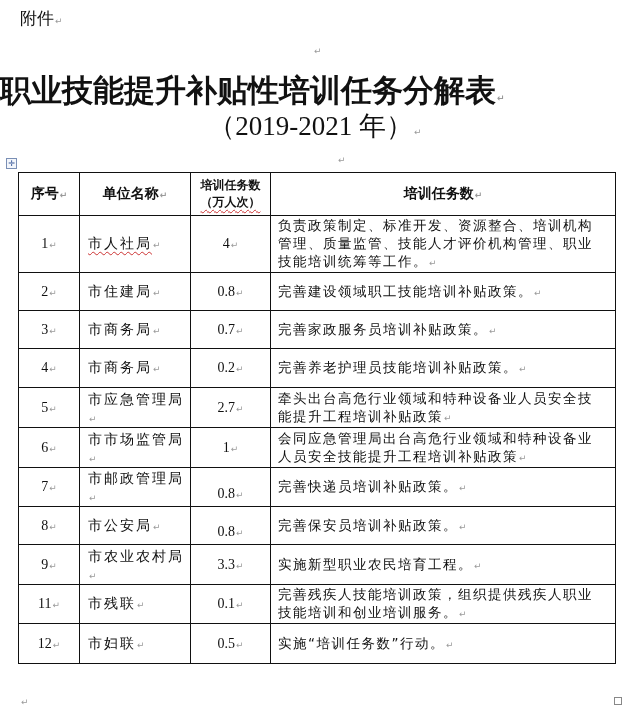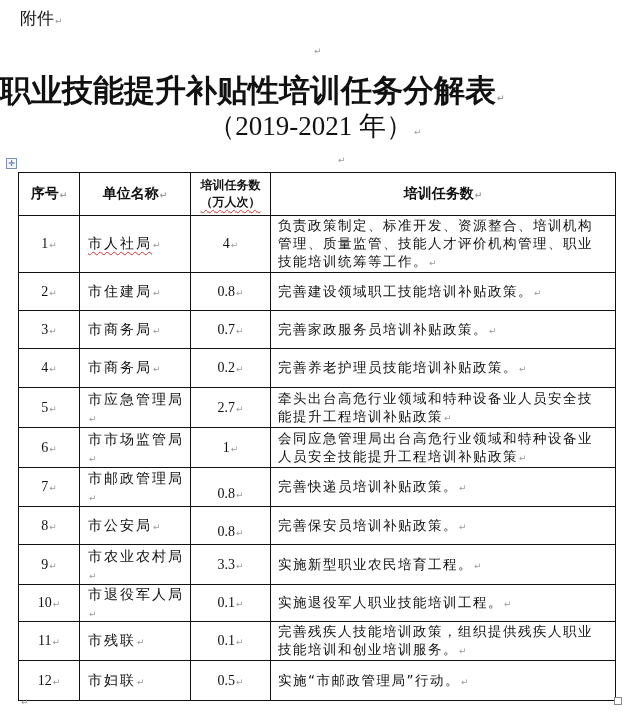--- a/index.html
+++ b/index.html
@@ -113,34 +113,28 @@
       <td class="qty low"><span>0.8</span><span class="mark">↵</span></td>
       <td class="task"><span>完善保安员培训补贴政策。</span><span class="mark">↵</span></td>
     </tr>
     <tr style="height:40px">
       <td class="num"><span>9</span><span class="mark">↵</span></td>
       <td class="unit"><span>市农业农村局</span><span class="mark">↵</span></td>
       <td class="qty"><span>3.3</span><span class="mark">↵</span></td>
       <td class="task"><span>实施新型职业农民培育工程。</span><span class="mark">↵</span></td>
     </tr>
     <tr style="height:37px">
-      <td class="num"><span>10</span><span class="mark">↵</span></td>
-      <td class="unit"><span>市退役军人局</span><span class="mark">↵</span></td>
-      <td class="qty"><span>0.1</span><span class="mark">↵</span></td>
-      <td class="task"><span>实施退役军人职业技能培训工程。</span><span class="mark">↵</span></td>
-    </tr>
-    <tr style="height:37px">
       <td class="num"><span>11</span><span class="mark">↵</span></td>
       <td class="unit"><span>市残联</span><span class="mark">↵</span></td>
       <td class="qty"><span>0.1</span><span class="mark">↵</span></td>
       <td class="task"><span>完善残疾人技能培训政策，组织提供残疾人职业技能培训和创业培训服务。</span><span class="mark">↵</span></td>
     </tr>
     <tr style="height:40px">
       <td class="num"><span>12</span><span class="mark">↵</span></td>
       <td class="unit"><span>市妇联</span><span class="mark">↵</span></td>
       <td class="qty"><span>0.5</span><span class="mark">↵</span></td>
-      <td class="task"><span>实施“市邮政管理局”行动。</span><span class="mark">↵</span></td>
+      <td class="task"><span>实施“培训任务数”行动。</span><span class="mark">↵</span></td>
     </tr>
   </tbody>
 </table>
 
 <div id="end-para" class="mark">↵</div>
 <div id="resize-handle"></div>
 
 </body></html>

